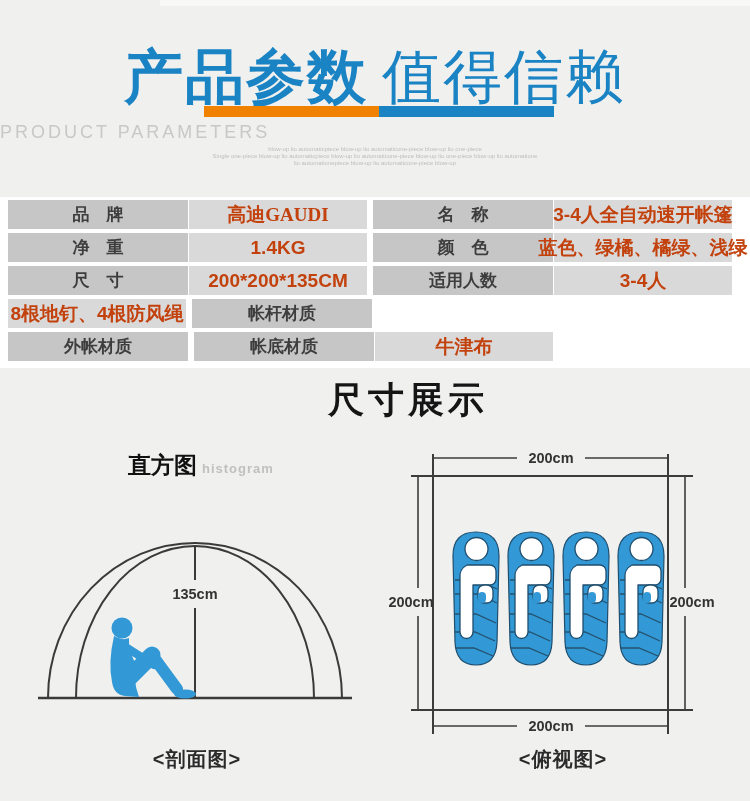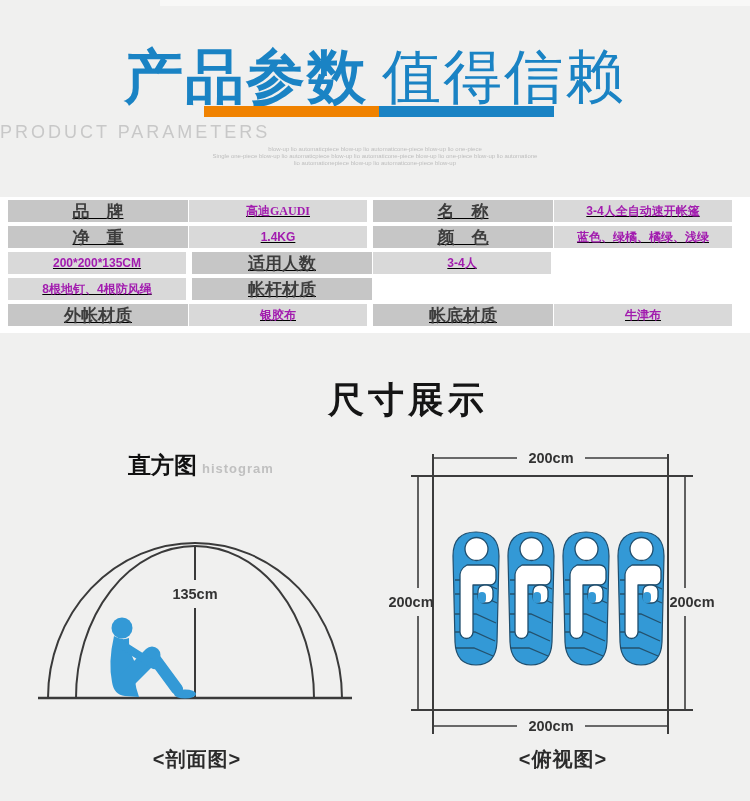--- a/index.html
+++ b/index.html
@@ -12,25 +12,25 @@
   .hdr-title .main{font-weight:900;}
   .hdr-title .sub{font-weight:400;margin-left:14px;}
   .hdr-bar{position:absolute;top:106px;left:204px;width:350px;height:11px;display:flex;}
   .hdr-bar .seg-orange{width:50%;height:100%;background:#f08200;}
   .hdr-bar .seg-blue{width:50%;height:100%;background:#1a83c4;}
   .hdr-en{position:absolute;left:0;top:122px;width:750px;text-align:left;font-size:18px;letter-spacing:3px;color:#c8c8c8;font-weight:400;}
   .hdr-fine{position:absolute;left:0;top:146px;width:750px;text-align:center;font-size:6px;line-height:7px;color:#bdbdbd;}
 
   
   .spec-wrap{position:absolute;left:0;top:197px;width:750px;background:#ffffff;padding:3px 0 3px 0;}
-  .spec-row{display:flex;gap:1px;margin:0 8px 4px 8px;height:22px;text-decoration:underline;}
+  .spec-row{display:flex;gap:1px;margin:0 8px 4px 8px;height:29px;}
   .spec-row:last-child{margin-bottom:4px;}
   .cell{display:flex;align-items:center;justify-content:center;font-weight:bold;white-space:nowrap;}
   .cell.lab{width:180px;background:#c6c6c6;color:#3d3d3d;font-size:17px;}
-  .cell.val{width:178px;background:#d9d9d9;color:#a21caf;font-size:12px;}
+  .cell.val{width:178px;background:#d9d9d9;color:#c2410c;font-size:19px;}
   .mid-spacer{width:4px;}
   .serif{font-family:"Liberation Serif","DejaVu Serif",serif;font-size:17px;}
 
   
   .size-heading{position:absolute;left:0;top:376px;width:750px;text-align:center;font-size:36px;font-weight:800;letter-spacing:4px;color:#151515;padding-left:33px;}
   .hist-label{position:absolute;left:128px;top:450px;font-size:23px;font-weight:800;color:#111;}
   .hist-label .en{font-size:13px;font-weight:700;color:#c0c0c0;margin-left:5px;letter-spacing:1px;}
   .caption{position:absolute;top:746px;width:200px;text-align:center;font-size:20px;font-weight:600;color:#2b2b2b;letter-spacing:1px;}
   .cap-left{left:97px;}
   .cap-right{left:463px;}
@@ -68,33 +68,33 @@
       <div class="cell val">3-4人全自动速开帐篷</div>
     </div>
     <div class="spec-row">
       <div class="cell lab">净　重</div>
       <div class="cell val">1.4KG</div>
       <div class="mid-spacer"></div>
       <div class="cell lab">颜　色</div>
       <div class="cell val">蓝色、绿橘、橘绿、浅绿</div>
     </div>
     <div class="spec-row">
+      <div class="cell lab">尺　寸</div>
       <div class="cell val">200*200*135CM</div>
       <div class="mid-spacer"></div>
       <div class="cell lab">适用人数</div>
       <div class="cell val">3-4人</div>
     </div>
     <div class="spec-row">
       <div class="cell val">8根地钉、4根防风绳</div>
       <div class="mid-spacer"></div>
       <div class="cell lab">帐杆材质</div>
     </div>
     <div class="spec-row">
       <div class="cell lab">外帐材质</div>
-      <div class="cell val">银胶布</div>
       <div class="mid-spacer"></div>
       <div class="cell lab">帐底材质</div>
       <div class="cell val">牛津布</div>
     </div>
   </div>
 
   <div class="size-heading">尺寸展示</div>
   <div class="hist-label">
     <span>直方图</span><span class="en">histogram</span>
   </div>

